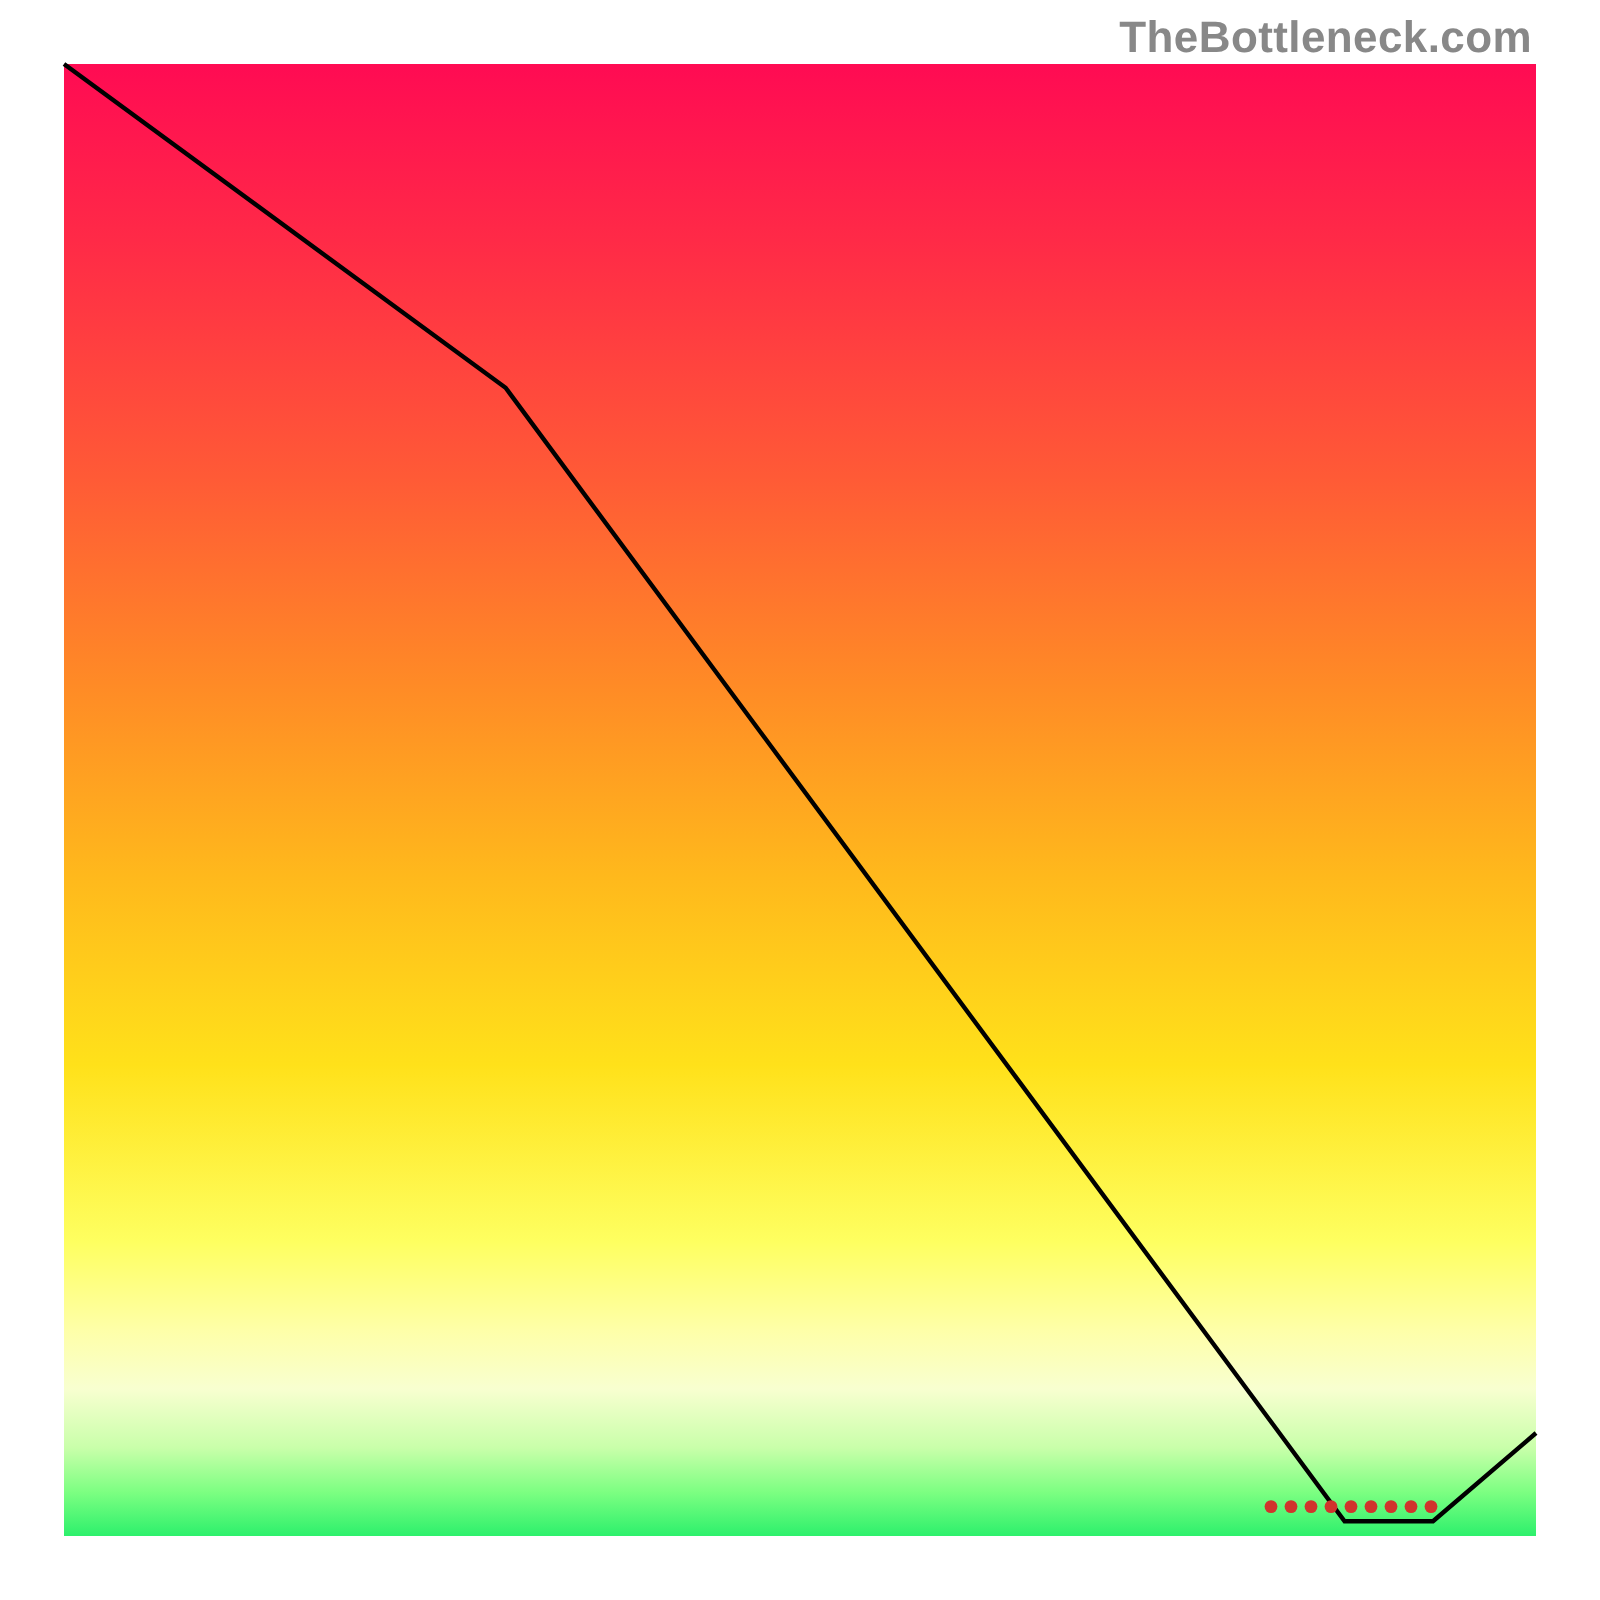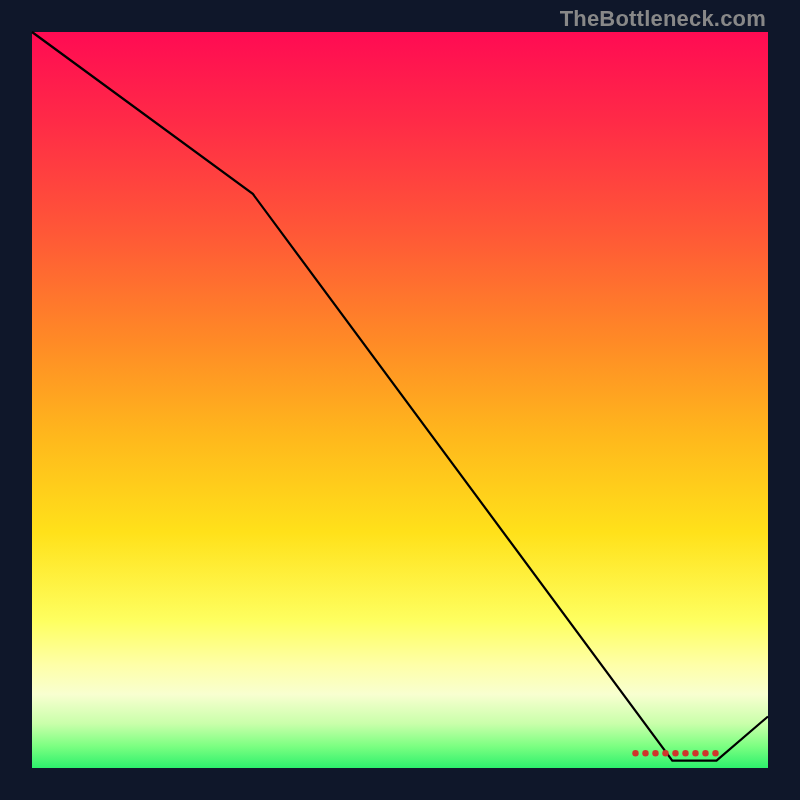--- a/index.html
+++ b/index.html
@@ -8,21 +8,21 @@
     width: 800px;
     height: 800px;
     background: #000;
     font-family: Arial, Helvetica, sans-serif;
     overflow: hidden;
   }
   .frame {
     position: relative;
     width: 800px;
     height: 800px;
-    background: #0f172a;
+    background: #ffffff;
   }
   .plot-area {
     position: absolute;
     left: 32px;
     top: 32px;
     width: 736px;
     height: 736px;
     
     background: linear-gradient(
       to bottom,

